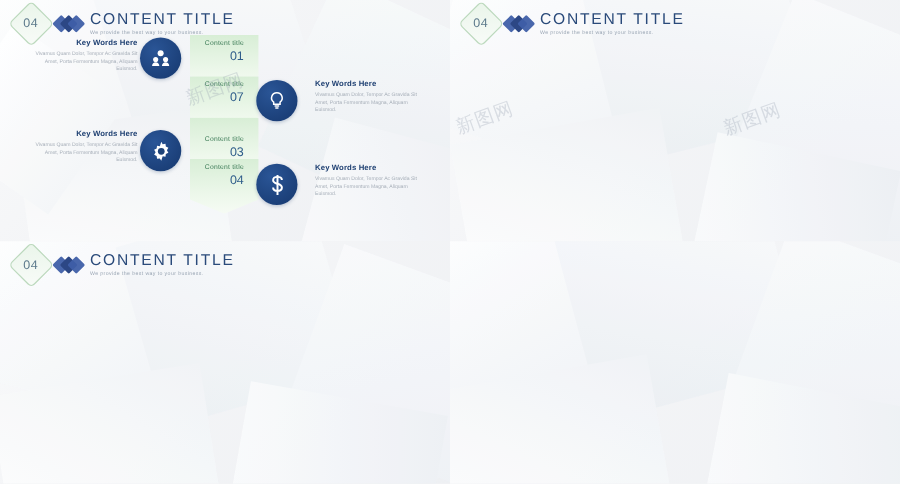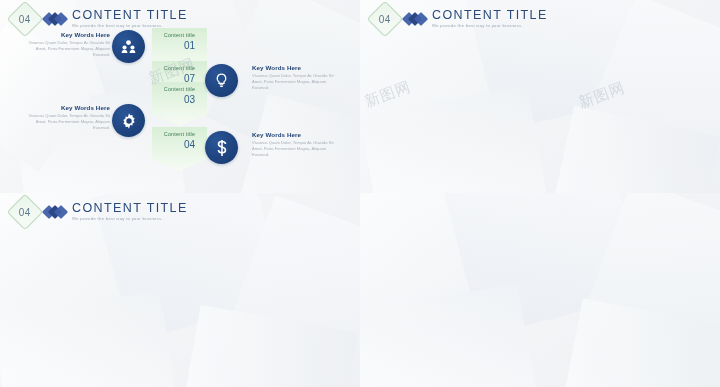--- a/index.html
+++ b/index.html
@@ -108,21 +108,21 @@
 
     <div style="position:absolute;left:152px;top:28px;width:55px;height:140px;">
       <div class="chev" style="top:0;height:44px;">
         <div class="ct">Content title</div>
         <div class="cn">01</div>
       </div>
       <div class="chev" style="top:33px;height:44px;">
         <div class="ct">Content title</div>
         <div class="cn">07</div>
       </div>
-      <div class="chev" style="top:54px;height:44px;">
+      <div class="chev" style="top:66px;height:44px;justify-content:center;">
         <div class="ct">Content title</div>
         <div class="cn">03</div>
       </div>
       <div class="chev" style="top:99px;height:44px;">
         <div class="ct">Content title</div>
         <div class="cn">04</div>
       </div>
     </div>
 
     <div class="icirc" style="left:112px;top:30px;width:33px;height:33px;">

